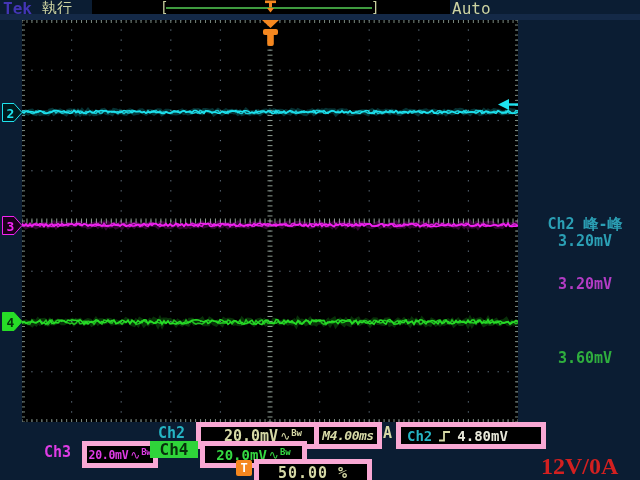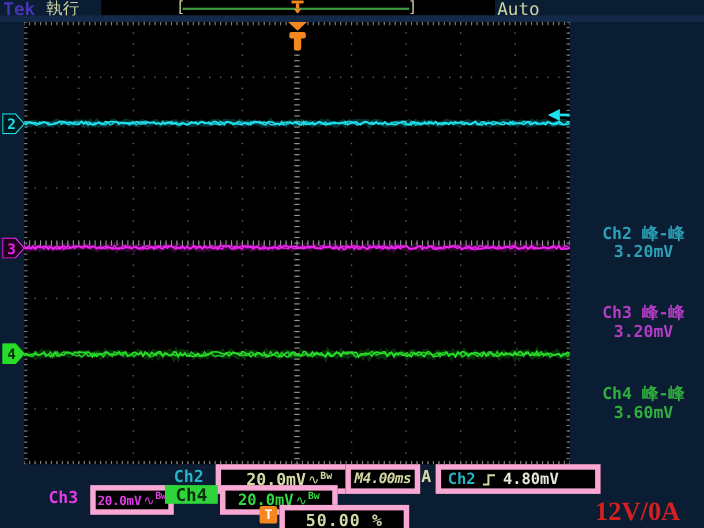--- a/index.html
+++ b/index.html
@@ -16,21 +16,21 @@
   .auto-label{left:452px;top:-1px;color:#ccd2a2;font-size:16px;font-weight:normal;}
   .hdr-strip{left:0;top:14px;width:640px;height:6px;background:#142947;}
   .t-small{left:264px;top:0px;} .t-flag{left:261px;top:20px;}
   
   .graticule{left:22px;top:20px;width:496px;height:402px;background:#000;}
   .chmark{left:2px;width:21px;height:19px;}
   .mk2{top:103px;} .mk3{top:216px;} .mk4{top:312px;}
   .trig-arrow{left:498px;top:98px;}
   
   .meas{left:530px;width:110px;text-align:center;font-size:15px;line-height:17px;}
-  .m1{top:204px;} .m2{top:276px;} .m3{top:350px;}
+  .m1{top:216px;} .m2{top:276px;} .m3{top:350px;}
   .c-ch2{color:#2b9fb4;} .c-ch3{color:#b23cc4;} .c-ch4{color:#2fae3e;}
   
   .box{position:absolute;background:#000;border:5px solid #f9a8d4;display:flex;
        align-items:center;justify-content:center;color:#d6d9a6;}
   .r1-ch2{left:158px;top:424px;color:#25b4c4;font-size:15px;}
   .b-scale2{left:196px;top:422px;width:124px;height:17px;font-size:15px;}
   .b-time{left:314px;top:422px;width:58px;height:17px;font-size:13px;letter-spacing:-0.5px;font-style:italic;}
   .r1-acq{left:383px;top:424px;color:#d6d9a6;font-size:15px;}
   .b-trig{left:396px;top:422px;width:134px;height:17px;font-size:14px;
           justify-content:flex-start;padding-left:6px;gap:6px;}
@@ -1538,25 +1538,23 @@
   <svg class="abs trig-arrow" width="20" height="13">
     <polygon points="0,6.5 11,1 11,12" fill="#1ee3ef"></polygon>
     <rect x="11" y="5.3" width="9" height="2.4" fill="#1ee3ef"></rect>
   </svg>
 
   <div class="abs meas m1 c-ch2">
     <div>Ch2 峰-峰</div>
     <div>3.20mV</div>
   </div>
   <div class="abs meas m2 c-ch3">
-    <div>Ch3 峰-峰</div>
     <div>3.20mV</div>
   </div>
   <div class="abs meas m3 c-ch4">
-    <div>Ch4 峰-峰</div>
     <div>3.60mV</div>
   </div>
 
   <span class="abs r1-ch2">Ch2</span>
   <div class="box b-scale2">
     <span>20.0mV</span>
       <span class="sym">∿</span>
       <span class="bw">Bw</span>
   </div>
   <div class="box b-time">

